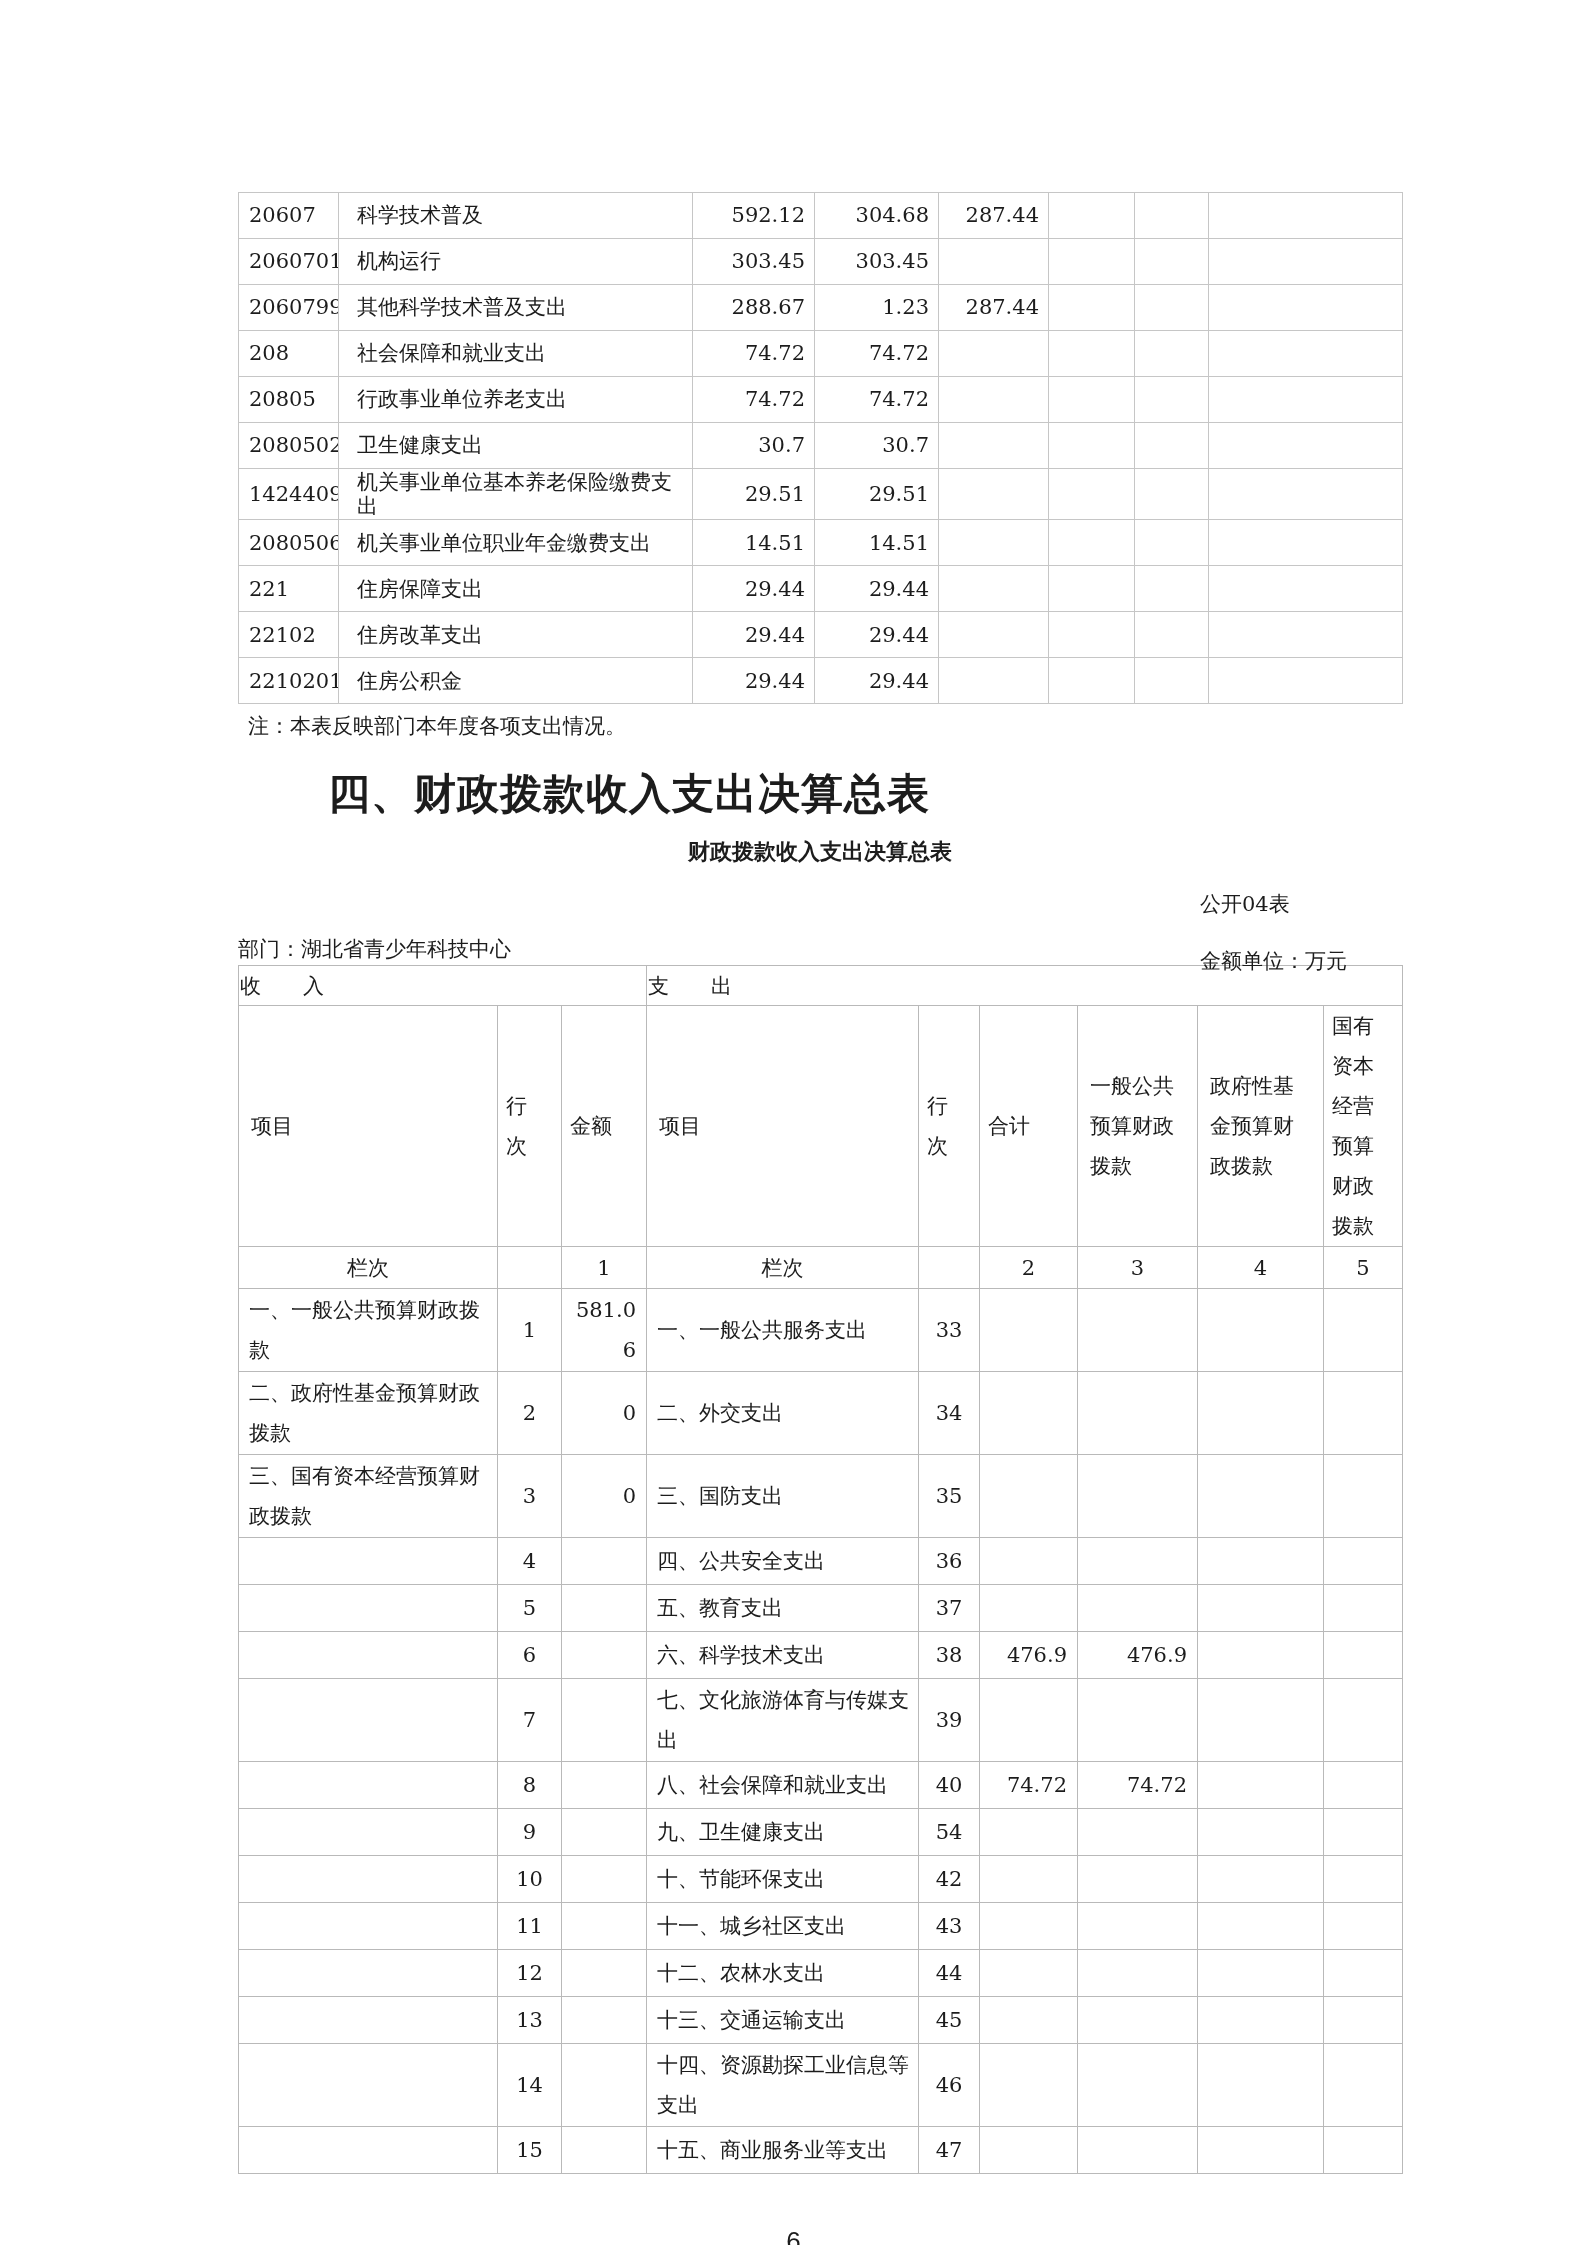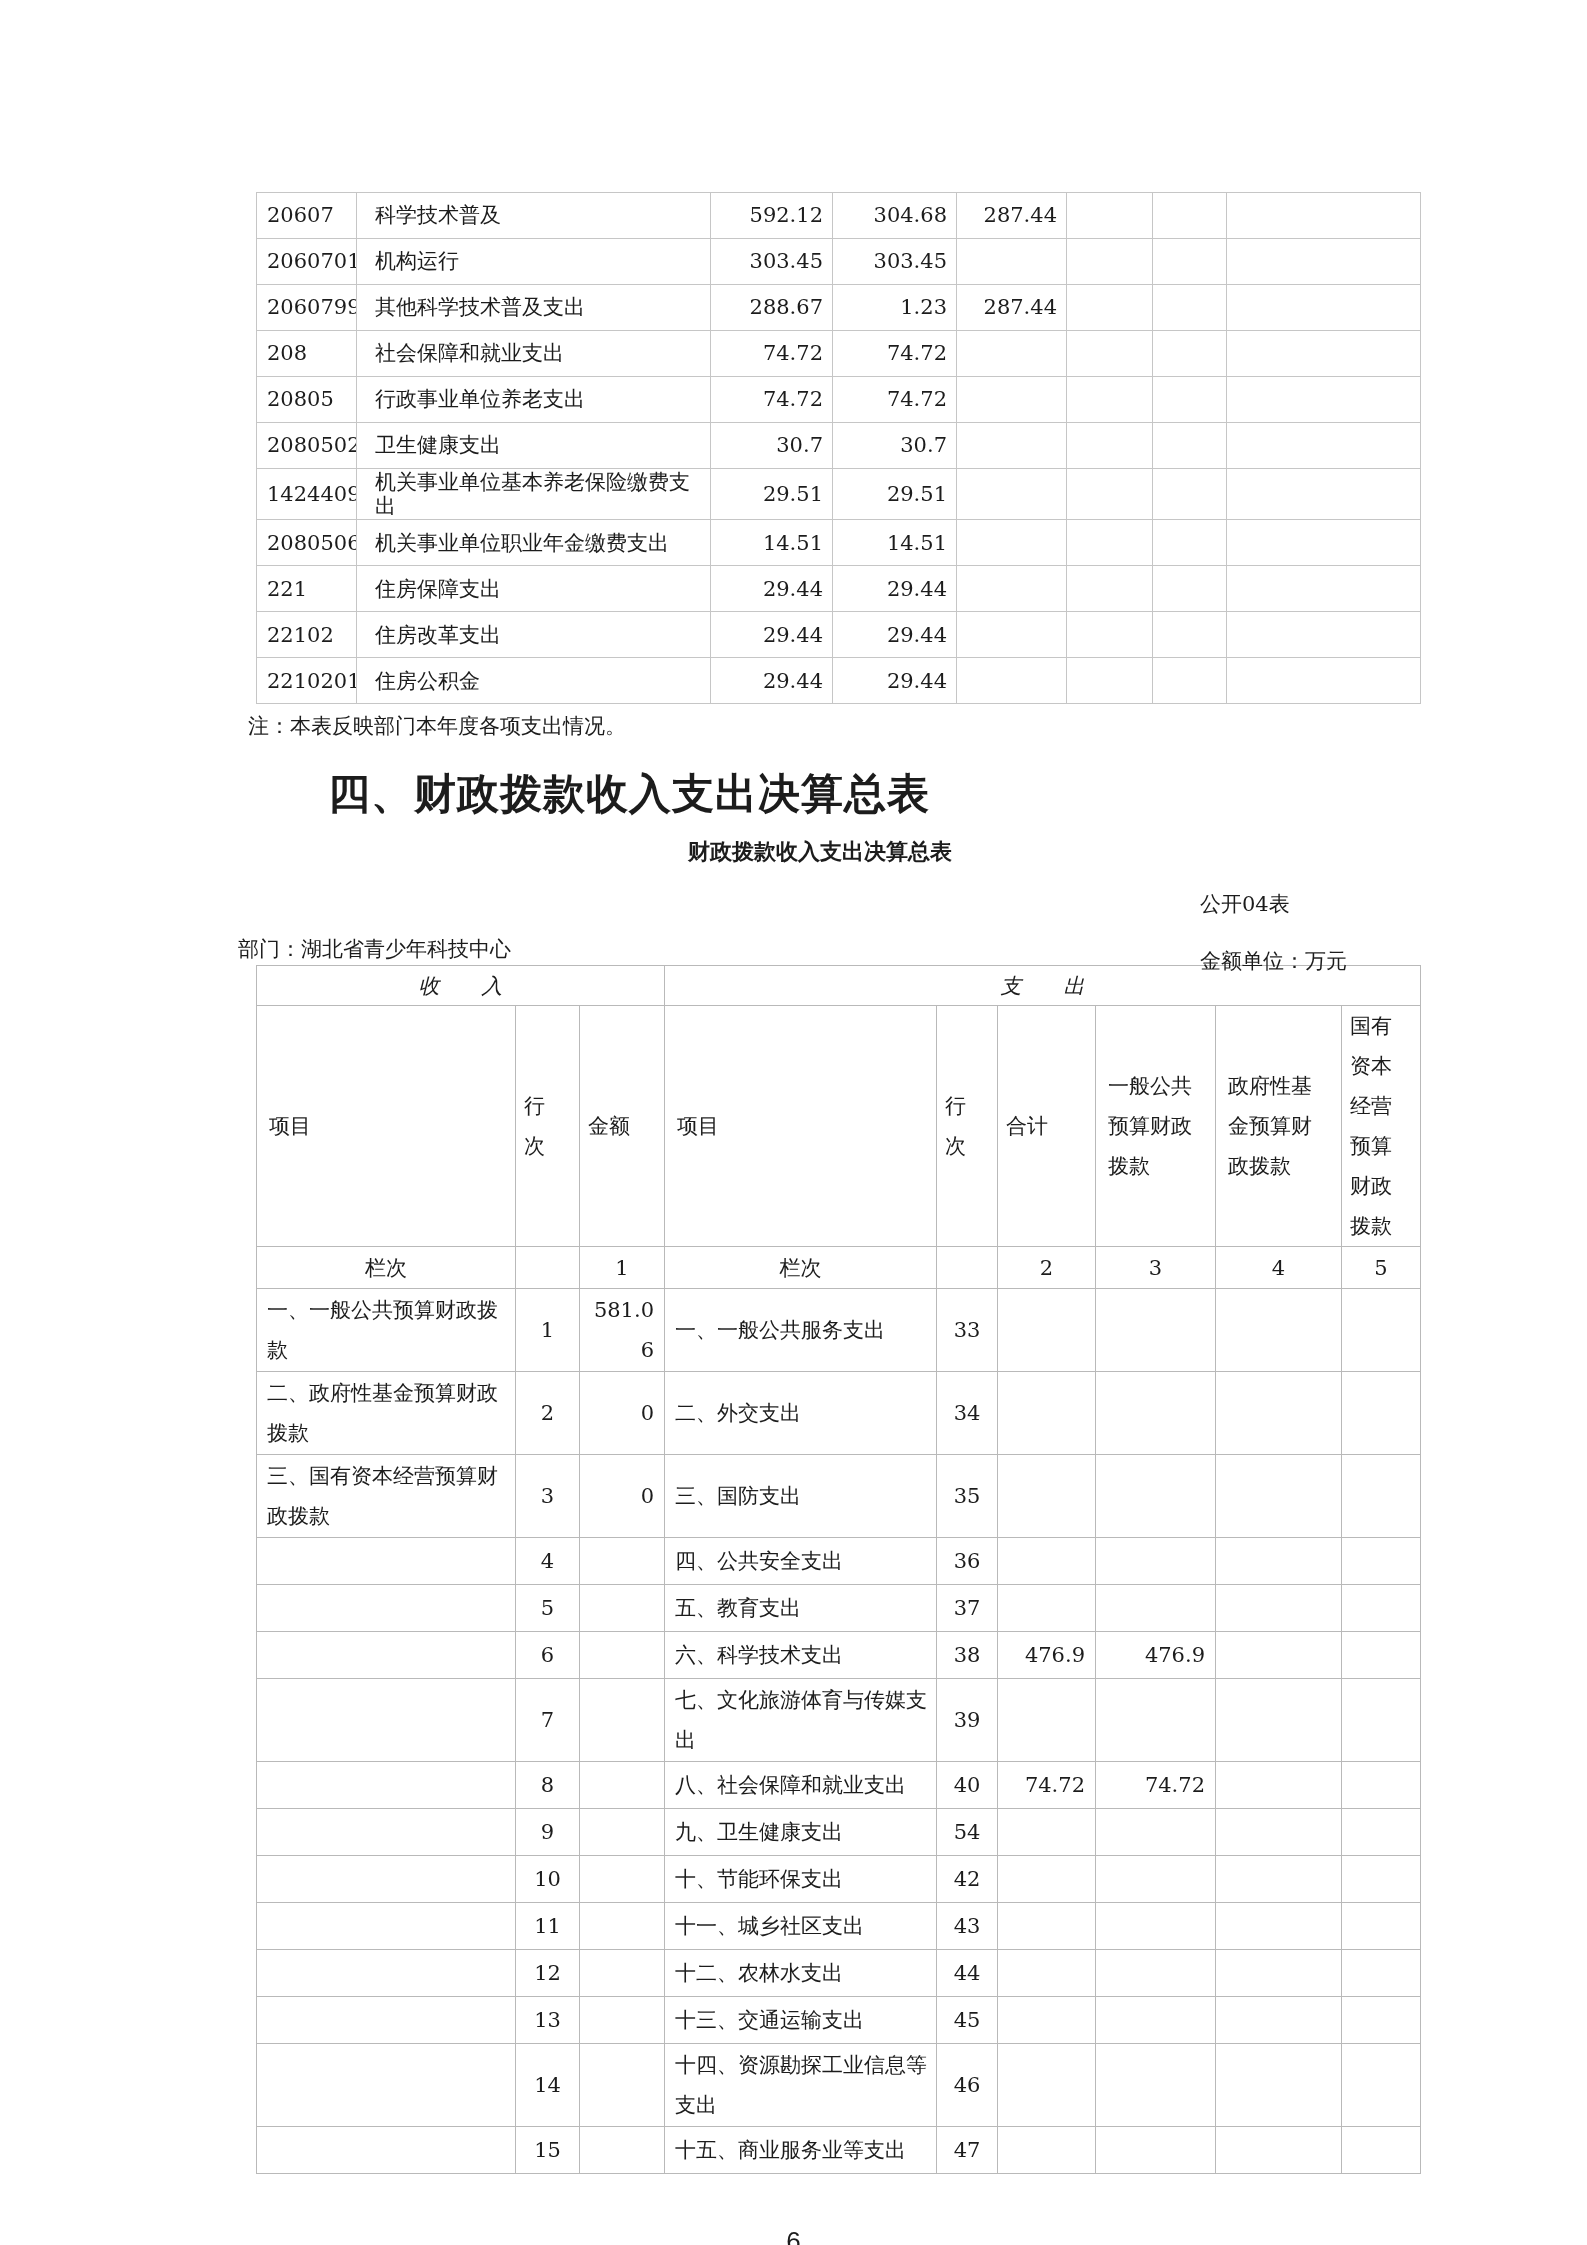--- a/index.html
+++ b/index.html
@@ -2,21 +2,21 @@
 <html><head>
 <meta charset="utf-8">
 <style>
   html,body{margin:0;padding:0;background:#ffffff;}
   body{font-family:"DejaVu Serif","Liberation Serif",serif;color:#1c1c1c;}
   .page{position:relative;width:1587px;height:2245px;box-sizing:border-box;
         padding-top:192px;padding-left:238px;background:#ffffff;overflow:hidden;}
   .content{width:1164px;}
 
   
-  table{border-collapse:collapse;table-layout:fixed;width:1164px;font-size:21px;margin-left:18px;}
+  table{border-collapse:collapse;table-layout:fixed;width:1164px;font-size:21px;}
   .t1 td{border:1px solid #c6c6c6;height:43px;line-height:1.15;overflow:hidden;}
   .t1 .code{padding-left:10px;}
   .t1 .nm{padding-left:18px;}
   .t1 .num{text-align:right;padding-right:9px;}
 
   .note{margin-top:8px;font-size:21px;line-height:28px;padding-left:10px;}
 
   .section-title{margin-top:30px;margin-left:90px;
      font-family:"Liberation Sans","DejaVu Sans",sans-serif;
      font-weight:bold;font-size:42px;line-height:48px;letter-spacing:1px;}
@@ -25,21 +25,21 @@
      font-weight:bold;font-size:22px;line-height:30px;}
   .table-code{margin-top:23px;margin-left:962px;font-size:21px;line-height:28px;}
   .meta-row{margin-top:17px;position:relative;font-size:21px;line-height:28px;height:28px;}
   .meta-row .unit{position:absolute;left:962px;top:12px;}
 
   
   .t2{margin-top:2px;}
   .t2 td{border:1px solid #b9b9b9;white-space:pre-line;word-break:break-all;
          line-height:40px;overflow:hidden;}
   .t2 tr.hband{height:40px;}
-  .t2 tr.hband td{text-align:center;line-height:24px;font-style:italic;}
+  .t2 tr.hband td{text-align:left;line-height:24px;}
   .t2 tr.band2{height:165px;}
   .t2 tr.band2 td{text-align:left;padding:0 12px;}
   .t2 tr.band2 td.narrow{padding:0 8px;}
   .t2 tr.lanci{height:42px;}
   .t2 tr.lanci td{text-align:center;line-height:24px;}
   .t2 tr.drow{height:47px;}
   .t2 .item{text-align:left;padding-left:10px;padding-right:6px;}
   .t2 .ctr{text-align:center;}
   .t2 .num{text-align:right;padding-right:10px;}
 

